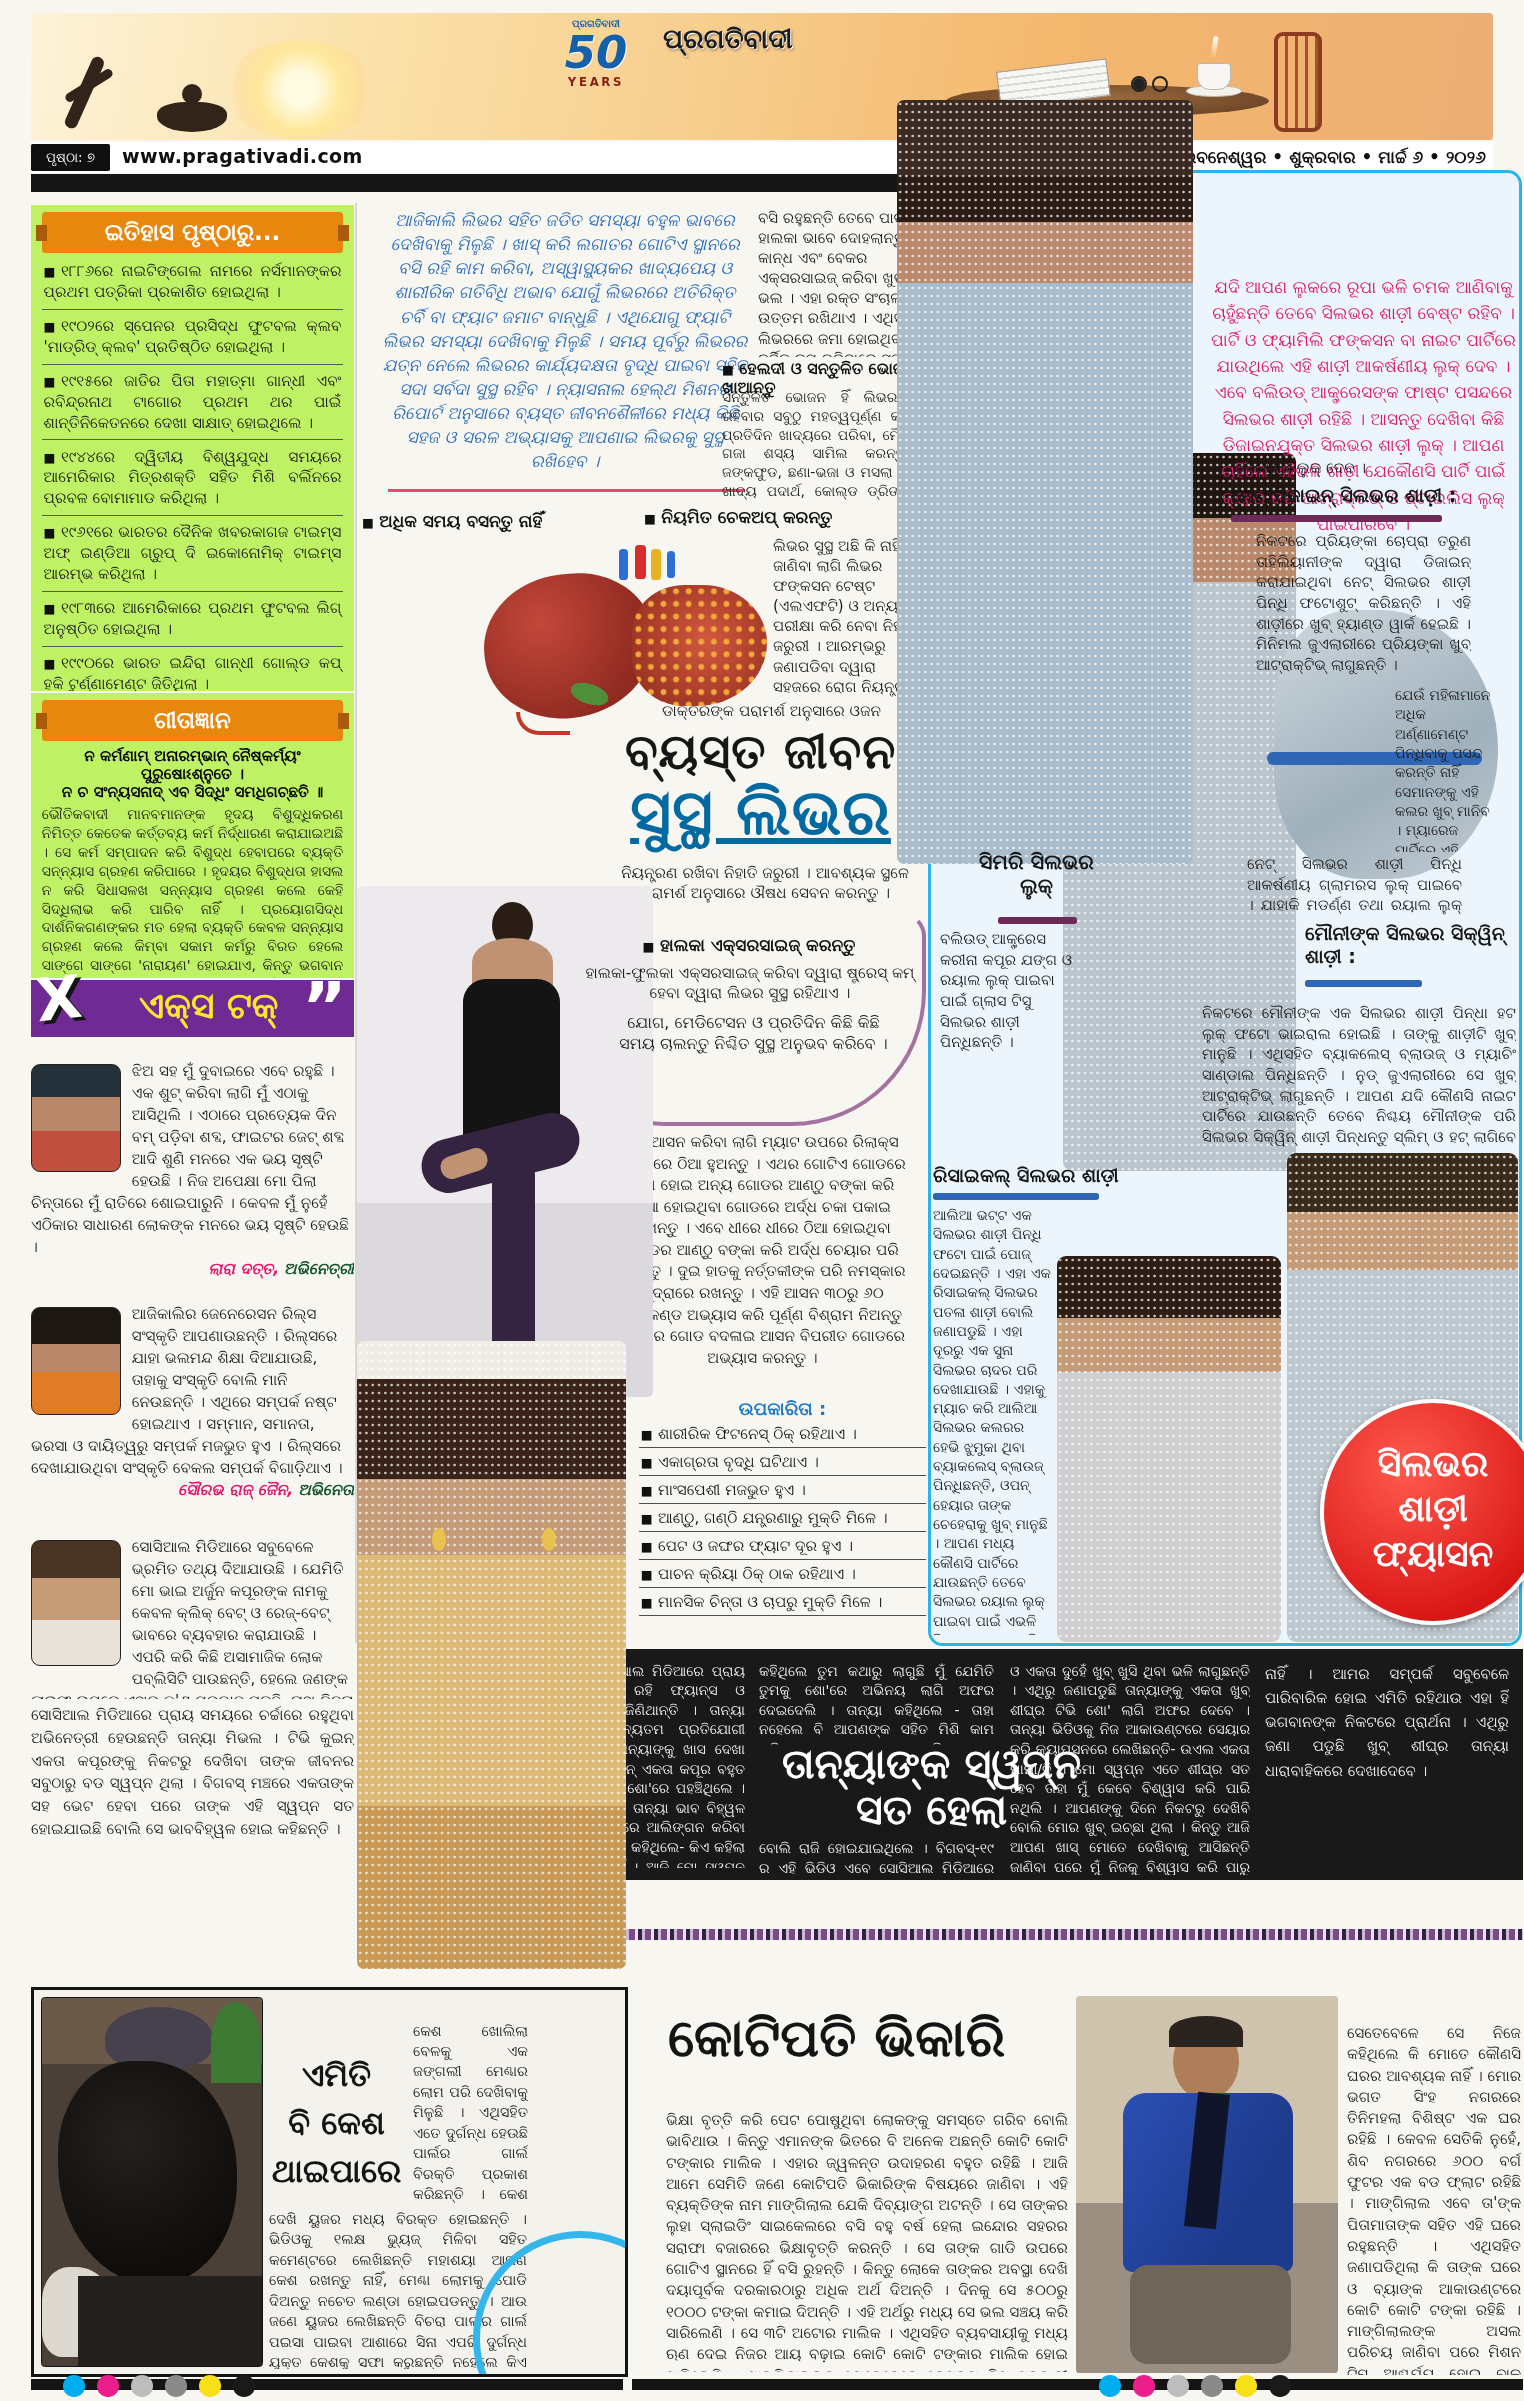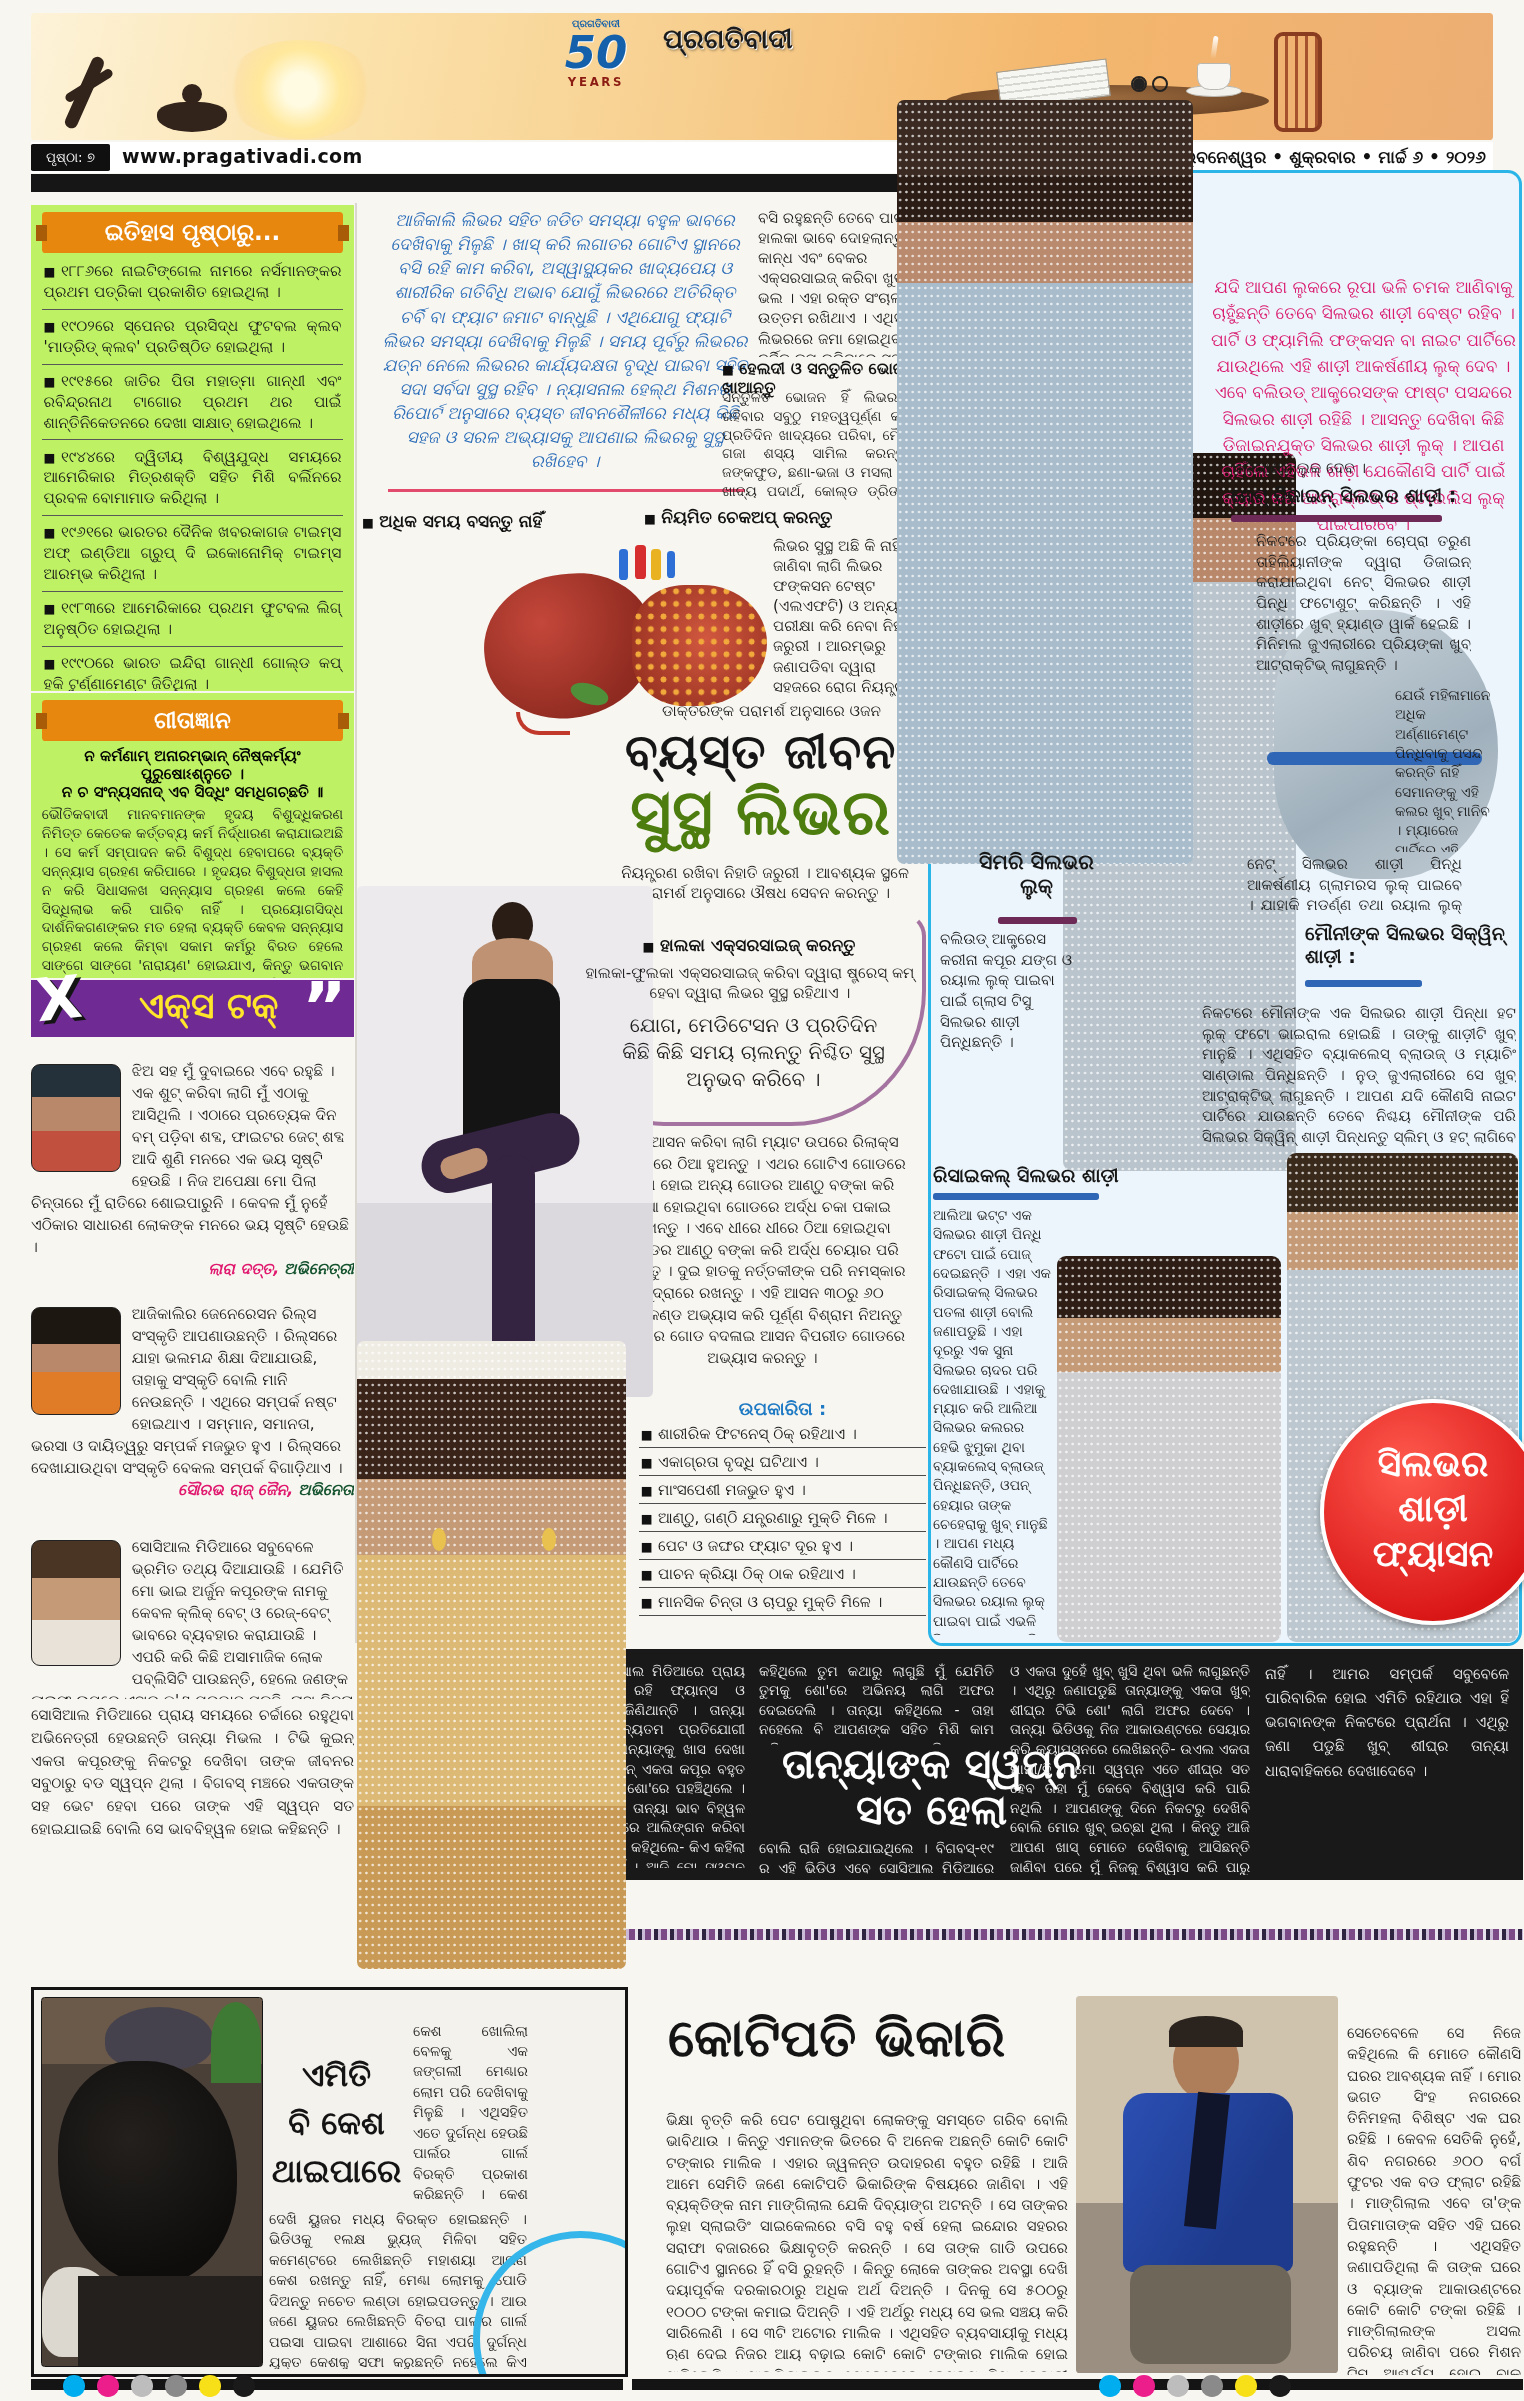--- a/index.html
+++ b/index.html
@@ -37,21 +37,21 @@
   .xquote{right:7.2px;top:-12.6px;font-size:68px;font-weight:900;color:#fff;}
   .quoteblk{left:31px;width:323px;font-size:15.2px;line-height:1.45;color:#1b1b1b;}
   .qphoto{float:left;width:90px;height:108px;margin:3.6px 10.8px 3.6px 0;border:1.8px solid #222;border-radius:9px;}
   .qattr{color:#e0186e;font-weight:bold;font-style:italic;font-size:15.7px;}
   .qrole{color:#14532d;font-weight:bold;font-style:italic;font-size:15.7px;}
   
   .lintro{color:#2b6cb8;font-style:italic;font-weight:500;font-size:17px;line-height:1.42;}
   .shdr{font-weight:bold;font-size:17px;color:#111;}
   .sbody{font-size:15px;line-height:1.34;color:#1c1c1c;}
   .hl1{font-size:48px;font-weight:900;color:#161616;letter-spacing:0.9px;}
-  .hl2{font-size:63px;font-weight:900;color:#4d7c0f;letter-spacing:0.9px;line-height:1.02;}
+  .hl2{font-size:63px;font-weight:900;color:#0369a1;letter-spacing:0.9px;line-height:1.02;text-decoration:underline;}
   .bubble{border:4.5px solid #a5739f;border-top-color:transparent;border-radius:23px 23px 135px 90px;}
   .benefit{padding:4.5px 1.8px;border-bottom:1.8px solid #4c4c4c;font-size:15.2px;font-weight:500;color:#161616;}
   .bent{color:#1f7ac4;font-weight:bold;font-size:18px;}
   
   .fbox{left:928px;top:170px;width:594px;height:1476px;border:3.6px solid #2ab4e8;border-radius:14.4px;background:#ecf5fb;}
   .pink{color:#d9196f;}
   .fhdr{font-size:19px;font-weight:bold;color:#161616;}
   .uline{height:7.2px;border-radius:2.7px;}
   .fbody{font-size:15px;line-height:1.38;color:#1c1c1c;}
   .badge{left:1320px;top:1399px;width:226px;height:226px;border-radius:50%;border:4.5px solid #fff;
@@ -192,21 +192,21 @@
     <div class="hl1">ବ୍ୟସ୍ତ ଜୀବନ</div>
     <div class="hl2">ସୁସ୍ଥ ଲିଭର</div>
   </div>
   <div class="abs sbody ct" style="left:617px;top:863px;width:296px;font-size:15.2px;">ନିୟନ୍ତ୍ରଣ ରଖିବା ନିହାତି ଜରୁରୀ । ଆବଶ୍ୟକ ସ୍ଥଳେ ପରାମର୍ଶ ଅନୁସାରେ ଔଷଧ ସେବନ କରନ୍ତୁ ।</div>
 
   <div class="abs bubble" style="left:574px;top:913px;width:352px;height:213px;"></div>
   <div class="abs shdr ct" style="left:592px;top:935px;width:314px;z-index:2;">
     <span class="blt">■</span><span>ହାଲକା ଏକ୍ସରସାଇଜ୍ କରନ୍ତୁ</span>
   </div>
   <div class="abs sbody ct" style="left:585px;top:963px;width:330px;font-size:15.2px;z-index:2;">ହାଲକା-ଫୁଲକା ଏକ୍ସରସାଇଜ୍ କରିବା ଦ୍ୱାରା ଷ୍ଟ୍ରେସ୍ କମ୍ ହେବା ଦ୍ୱାରା ଲିଭର ସୁସ୍ଥ ରହିଥାଏ ।</div>
-  <div class="abs sbody ct" style="left:619px;top:1012px;width:269px;font-size:20px;z-index:2;">ଯୋଗ, ମେଡିଟେସନ ଓ ପ୍ରତିଦିନ କିଛି କିଛି ସମୟ ଚାଲନ୍ତୁ ନିଶ୍ଚିତ ସୁସ୍ଥ ଅନୁଭବ କରିବେ ।</div>
+  <div class="abs sbody ct" style="left:619px;top:1012px;width:269px;font-size:16px;z-index:2;">ଯୋଗ, ମେଡିଟେସନ ଓ ପ୍ରତିଦିନ କିଛି କିଛି ସମୟ ଚାଲନ୍ତୁ ନିଶ୍ଚିତ ସୁସ୍ଥ ଅନୁଭବ କରିବେ ।</div>
 
   <div class="photo" style="left:357px;top:886px;width:296px;height:511px;background:linear-gradient(180deg,#eceaed 0 62%,#dcd9de 62% 100%);z-index:1;">
     <div class="abs" style="left:135px;top:16px;width:41px;height:47px;border-radius:50%;background:#2a1d16;"></div>
     <div class="abs" style="left:115px;top:52px;width:81px;height:48px;border-radius:50% 50% 0 0;background:#bf9274;"></div>
     <div class="abs" style="left:106px;top:93px;width:97px;height:170px;border-radius:23px 23px 10.8px 10.8px;background:#141414;"></div>
     <div class="abs" style="left:63px;top:240px;width:161px;height:54px;border-radius:27px;background:#342341;transform:rotate(-14deg);"></div>
     <div class="abs" style="left:135px;top:269px;width:43px;height:224px;border-radius:20px;background:#342341;"></div>
     <div class="abs" style="left:83px;top:266px;width:48px;height:23px;border-radius:10.8px;background:#bf9274;transform:rotate(-18deg);"></div>
   </div>
 

